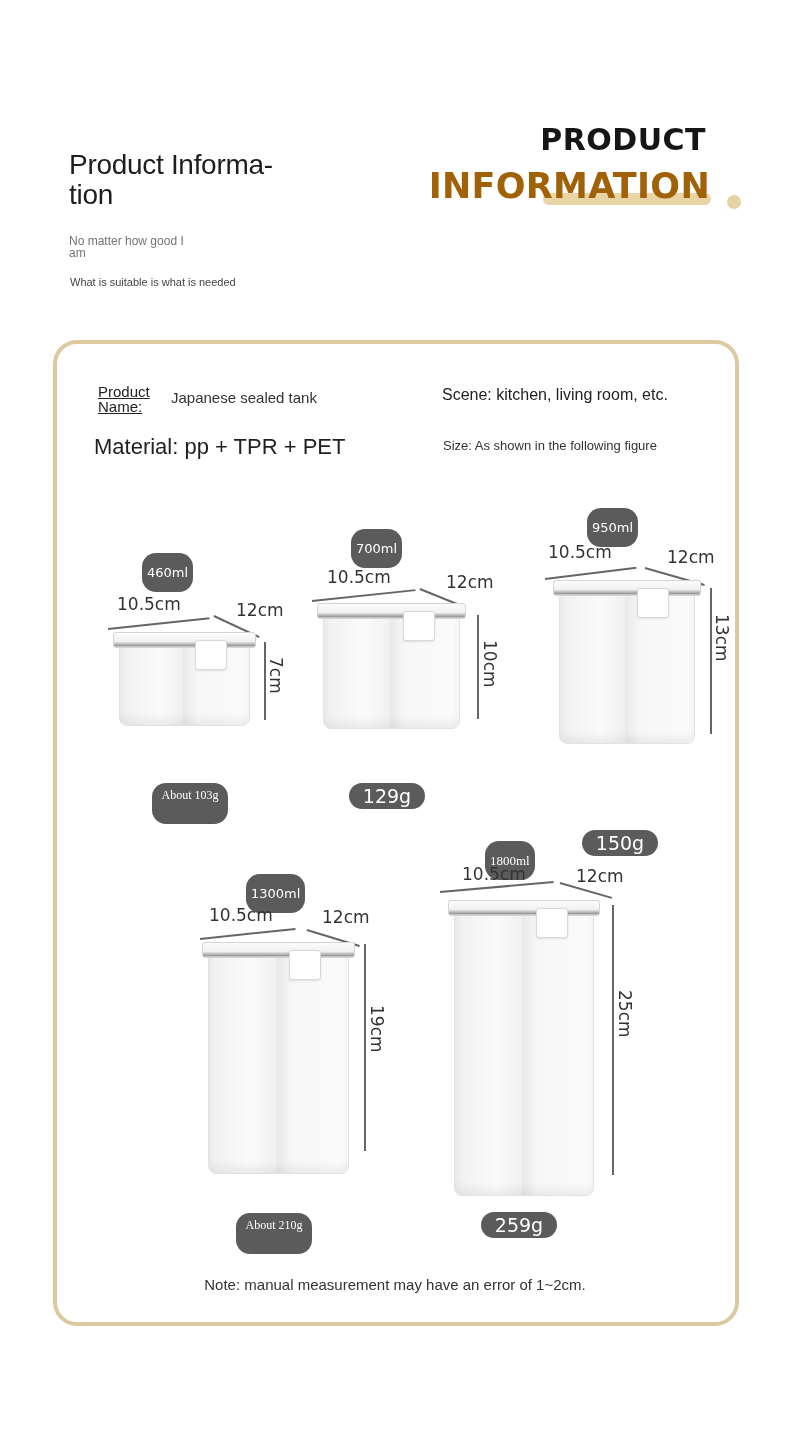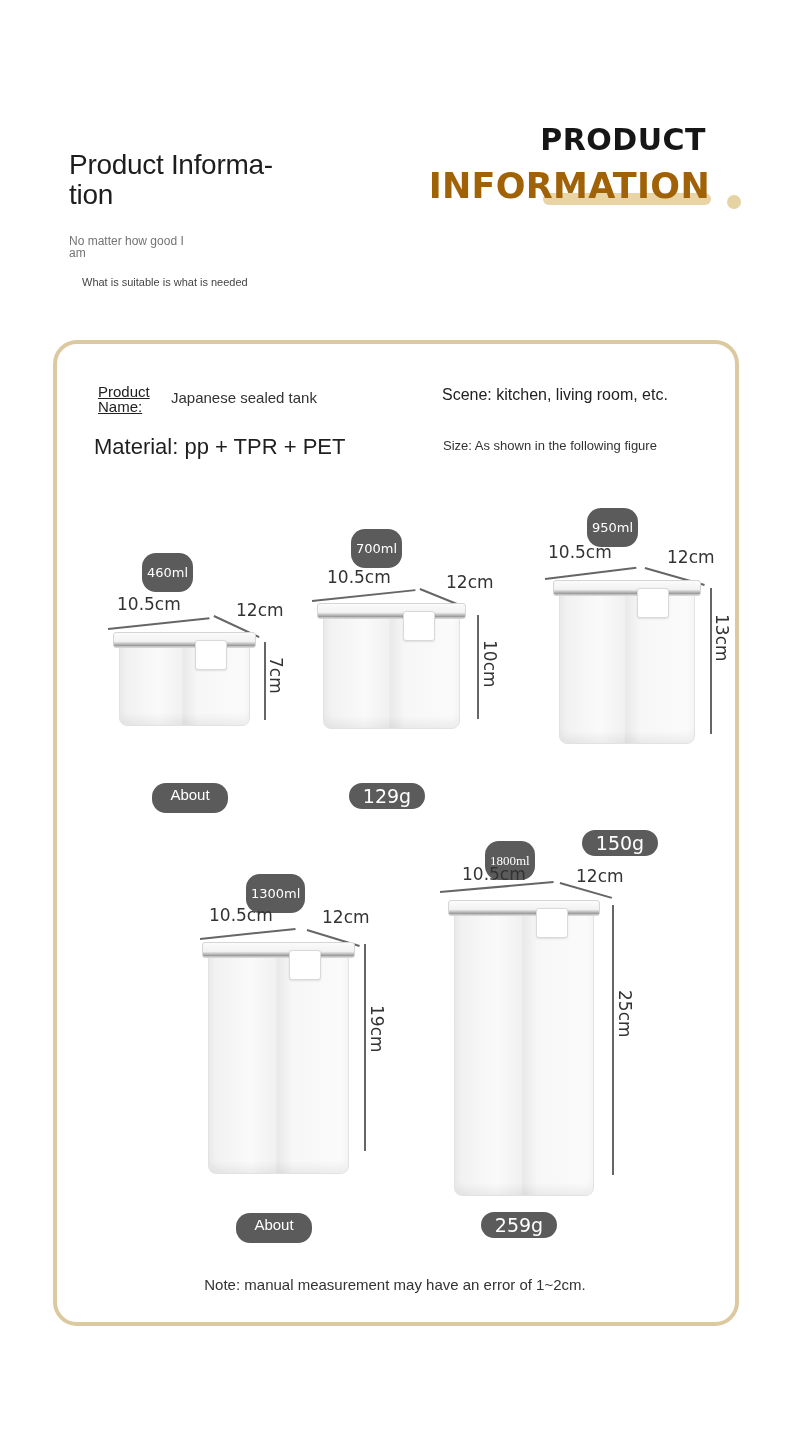--- a/index.html
+++ b/index.html
@@ -3,40 +3,40 @@
 <meta charset="utf-8">
 <style>
   html, body { margin: 0; padding: 0; background: #ffffff; }
   body { width: 790px; height: 1455px; position: relative; overflow: hidden;
          font-family: "Liberation Sans", sans-serif; color: #222; }
   .abs { position: absolute; }
 
   
   .title-left { left: 69px; top: 150px; font-size: 28px; line-height: 30px; color: #1d1d1d; font-weight: 400; letter-spacing: -0.3px; }
   .sub1 { left: 69px; top: 235px; font-size: 12px; line-height: 12px; color: #737373; width: 130px; }
-  .sub2 { left: 70px; top: 276px; font-size: 11px; color: #444; margin-left: 12px; }
+  .sub2 { left: 70px; top: 276px; font-size: 11px; color: #444; }
   .title-right-1 { right: 84px; top: 122px; font-size: 30px; font-family: "DejaVu Sans", sans-serif; font-weight: 600; color: #161616; letter-spacing: 0.5px; }
   .title-right-2 { right: 80px; top: 166px; font-size: 35px; font-family: "DejaVu Sans", sans-serif; font-weight: 600; color: #a16207; letter-spacing: 0.3px; z-index: 2; }
   .hl-bar { left: 543px; top: 193px; width: 168px; height: 12px; border-radius: 6px; background: #e8d4a4; z-index: 1; }
   .hl-dot { left: 727px; top: 195px; width: 14px; height: 14px; border-radius: 50%; background: #e6d3a3; }
 
   
   .card { left: 53px; top: 340px; width: 678px; height: 978px; border: 4px solid #dcc9a0; border-radius: 24px; background: #ffffff; }
 
   .pn-label { left: 98px; top: 384px; font-size: 15px; line-height: 15px; color: #222; text-decoration: underline; }
   .pn-value { left: 171px; top: 389px; font-size: 15px; color: #333; }
   .scene { left: 442px; top: 386px; font-size: 16px; color: #222; }
   .material { left: 94px; top: 434px; font-size: 22px; color: #1f1f1f; }
   .size { left: 443px; top: 438px; font-size: 13px; color: #333; }
 
   
   .pill { background: #5b5b5b; color: #fff; border-radius: 14px; text-align: center; font-family: "DejaVu Sans", sans-serif; }
   .pill.small { font-size: 13px; height: 21px; line-height: 21px; padding: 9px 5px; }
   .pill.weight { font-size: 19px; height: 26px; line-height: 26px; width: 76px; }
-  .pill.weight.about { font-family: Liberation Sans, sans-serif; font-size: 15px; line-height: 24px; height: 30px; width: 76px; }
+  .pill.weight.about { font-family: Liberation Serif, serif; font-size: 12px; line-height: 24px; height: 41px; width: 76px; }
 
   .dim { font-size: 17px; color: #333; font-family: "DejaVu Sans", sans-serif; }
   .dim.v { writing-mode: vertical-rl; }
 
   .line { position: absolute; background: #666; height: 1.5px; transform-origin: left center; }
   .vline { position: absolute; background: #666; width: 1.5px; }
 
   
   .box { position: absolute; }
   .box .body { position: absolute; left: 4%; right: 4%; top: 10px; bottom: 0;

